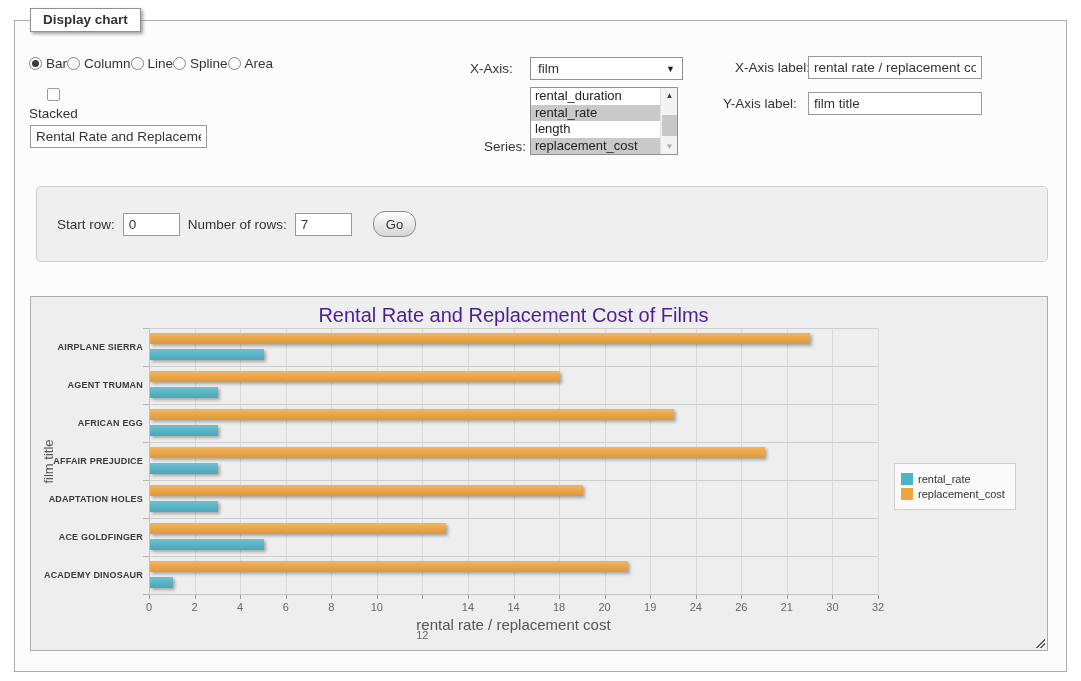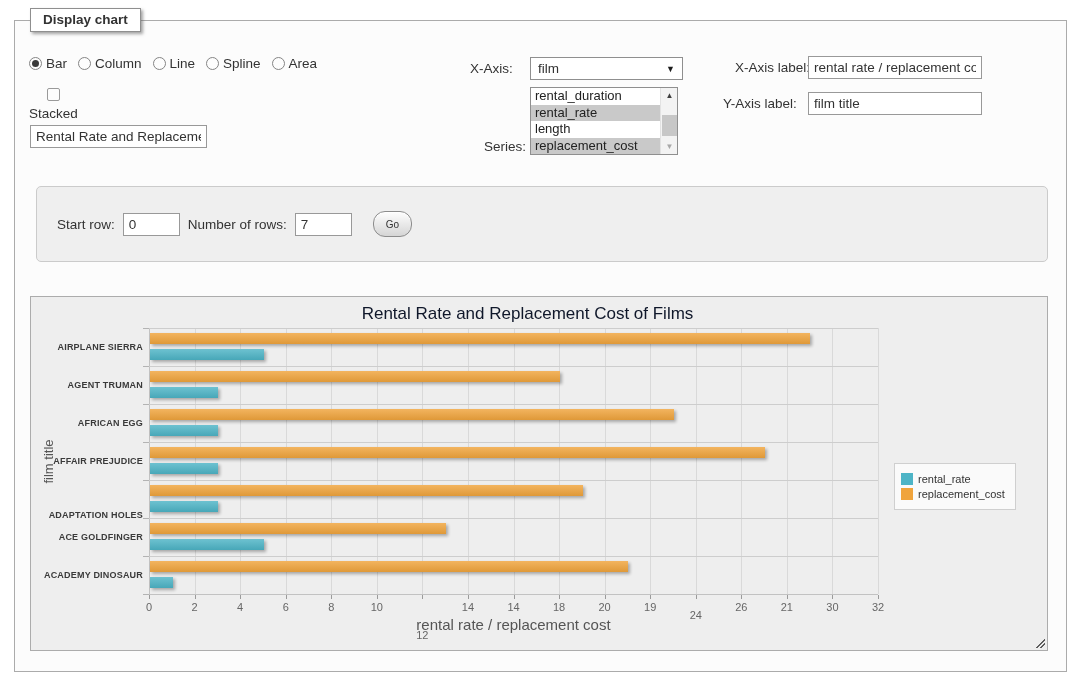--- a/index.html
+++ b/index.html
@@ -11,21 +11,21 @@
            border:1px solid #ABABAB; background:#FCFCFC; }
 
   .panel-legend { position:absolute; left:30px; top:8px; background:#fff;
                   border:1px solid #8F8F8F; padding:3px 12px 4px 12px;
                   font-size:13.5px; font-weight:bold; color:#333;
                   box-shadow:2px 2px 3px rgba(90,90,90,0.55); z-index:5; }
 
   
   .flabel { position:absolute; font-size:13.5px; color:#333; white-space:nowrap; }
 
-  .radio-row { position:absolute; left:29px; top:56px; display:flex; gap:11px;
+  .radio-row { position:absolute; left:29px; top:56px; display:flex; 
                align-items:center; font-size:13.5px; }
   .radio-item { display:flex; align-items:center; gap:4px; cursor:default; }
   .radio { width:13px; height:13px; border-radius:50%; border:1px solid #858585;
            background:#FDFDFD; position:relative; flex:0 0 auto; }
   .radio.checked::after { content:""; position:absolute; left:2px; top:2px;
            width:7px; height:7px; border-radius:50%; background:#3A3A3A; }
 
   .check-row { position:absolute; left:29px; top:88px; display:flex; gap:5px;
                align-items:center; font-size:13.5px;flex-direction:column; }
   .checkbox { width:13px; height:13px; border:1px solid #9A9A9A; background:#FDFDFD;
@@ -57,29 +57,29 @@
               background:#C7C7C7; }
 
   
   .rows-panel { position:absolute; left:36px; top:186px; width:1012px; height:76px;
                 background:#EFEFEF; border:1px solid #CBCBCB; border-radius:5px;
                 display:flex; align-items:center; padding-left:20px; font-size:13.5px; }
   .rows-panel .inp { border:1px solid #999; background:#fff; width:57px; height:23px;
                      font-family:"Liberation Sans",sans-serif; font-size:13.5px;
                      color:#333; padding:2px 5px; }
   .go-btn { margin-left:21px; height:24px; padding:12px 12px; border-radius:12px;
-            border:1px solid #8C8C8C; font-size:10px; color:#333;
+            border:1px solid #8C8C8C; font-size:13px; color:#333;
             background:linear-gradient(#FEFEFE,#D5D5D5);
             box-shadow:inset 0 1px 0 #fff; display:flex; align-items:center; }
 
   
   .chart-box { position:absolute; left:30px; top:296px; width:1018px; height:355px;
                background:#EEEEEE; border:1px solid #ACACAC; overflow:hidden; }
-  .chart-title { position:absolute; left:132px; top:7px; width:729px;
-                 text-align:center; font-size:17px; color:#0f172a; }
+  .chart-title { position:absolute; left:118px; top:7px; width:729px;
+                 text-align:center; font-size:20px; color:#4c1d95; }
   .grid-v { position:absolute; width:1px; background:#D9D9D9; }
   .grid-v.axis { background:#C2C2C2; }
   .grid-h { position:absolute; height:1px; background:#CDCDCD; }
   .grid-h.axis { background:#C2C2C2; }
   .tick-b { position:absolute; width:1px; height:4px; background:#9B9B9B; }
   .tick-l { position:absolute; width:6px; height:1px; background:#B3B3B3; }
   .x-tick-label { position:absolute; width:30px; text-align:center; font-size:11px;
                   color:#666; }
   .cat-label { position:absolute; left:2px; width:110px; text-align:right;
                font-size:9px; font-weight:600; letter-spacing:0.2px; color:#3A3A3A;
@@ -221,21 +221,21 @@
       <div class="tick-b" style="left: 528.062px; top: 298px;"></div>
       <div class="x-tick-label" style="left: 513.062px; top: 304px;">18</div>
       <div class="grid-v" style="left: 573.625px; top: 31px; height: 266px;"></div>
       <div class="tick-b" style="left: 573.625px; top: 298px;"></div>
       <div class="x-tick-label" style="left: 558.625px; top: 304px;">20</div>
       <div class="grid-v" style="left: 619.188px; top: 31px; height: 266px;"></div>
       <div class="tick-b" style="left: 619.188px; top: 298px;"></div>
       <div class="x-tick-label" style="left: 604.188px; top: 304px;">19</div>
       <div class="grid-v" style="left: 664.75px; top: 31px; height: 266px;"></div>
       <div class="tick-b" style="left: 664.75px; top: 298px;"></div>
-      <div class="x-tick-label" style="left: 649.75px; top: 312px;">24</div>
+      <div class="x-tick-label" style="left: 649.75px; top: 304px;">24</div>
       <div class="grid-v" style="left: 710.312px; top: 31px; height: 266px;"></div>
       <div class="tick-b" style="left: 710.312px; top: 298px;"></div>
       <div class="x-tick-label" style="left: 695.312px; top: 304px;">26</div>
       <div class="grid-v" style="left: 755.875px; top: 31px; height: 266px;"></div>
       <div class="tick-b" style="left: 755.875px; top: 298px;"></div>
       <div class="x-tick-label" style="left: 740.875px; top: 304px;">21</div>
       <div class="grid-v" style="left: 801.438px; top: 31px; height: 266px;"></div>
       <div class="tick-b" style="left: 801.438px; top: 298px;"></div>
       <div class="x-tick-label" style="left: 786.438px; top: 304px;">30</div>
       <div class="grid-v" style="left: 847px; top: 31px; height: 266px;"></div>
@@ -254,21 +254,21 @@
       <div class="grid-h" style="left: 118px; top: 221px; width: 729px;"></div>
       <div class="tick-l" style="left: 112px; top: 221px;"></div>
       <div class="grid-h" style="left: 118px; top: 259px; width: 729px;"></div>
       <div class="tick-l" style="left: 112px; top: 259px;"></div>
       <div class="grid-h axis" style="left: 118px; top: 297px; width: 729px;"></div>
       <div class="tick-l" style="left: 112px; top: 297px;"></div>
       <div class="cat-label" style="top: 45px;">AIRPLANE SIERRA</div>
       <div class="cat-label" style="top: 83px;">AGENT TRUMAN</div>
       <div class="cat-label" style="top: 121px;">AFRICAN EGG</div>
       <div class="cat-label" style="top: 159px;">AFFAIR PREJUDICE</div>
-      <div class="cat-label" style="top: 197px; margin-top: 16px;">ADAPTATION HOLES</div>
+      <div class="cat-label" style="top: 197px;">ADAPTATION HOLES</div>
       <div class="cat-label" style="top: 235px;">ACE GOLDFINGER</div>
       <div class="cat-label" style="top: 273px;">ACADEMY DINOSAUR</div>
       <div class="bar" title="AIRPLANE SIERRA: 28.99" style="left: 119px; top: 36px; width: 660.428px; background-color: rgb(240, 164, 60);"></div>
       <div class="bar" title="AIRPLANE SIERRA: 4.99" style="left: 119px; top: 52px; width: 113.678px; background-color: rgb(77, 180, 198);"></div>
       <div class="bar" title="AGENT TRUMAN: 17.99" style="left: 119px; top: 74px; width: 409.835px; background-color: rgb(240, 164, 60);"></div>
       <div class="bar" title="AGENT TRUMAN: 2.99" style="left: 119px; top: 90px; width: 68.1159px; background-color: rgb(77, 180, 198);"></div>
       <div class="bar" title="AFRICAN EGG: 22.99" style="left: 119px; top: 112px; width: 523.741px; background-color: rgb(240, 164, 60);"></div>
       <div class="bar" title="AFRICAN EGG: 2.99" style="left: 119px; top: 128px; width: 68.1159px; background-color: rgb(77, 180, 198);"></div>
       <div class="bar" title="AFFAIR PREJUDICE: 26.99" style="left: 119px; top: 150px; width: 614.866px; background-color: rgb(240, 164, 60);"></div>
       <div class="bar" title="AFFAIR PREJUDICE: 2.99" style="left: 119px; top: 166px; width: 68.1159px; background-color: rgb(77, 180, 198);"></div>

